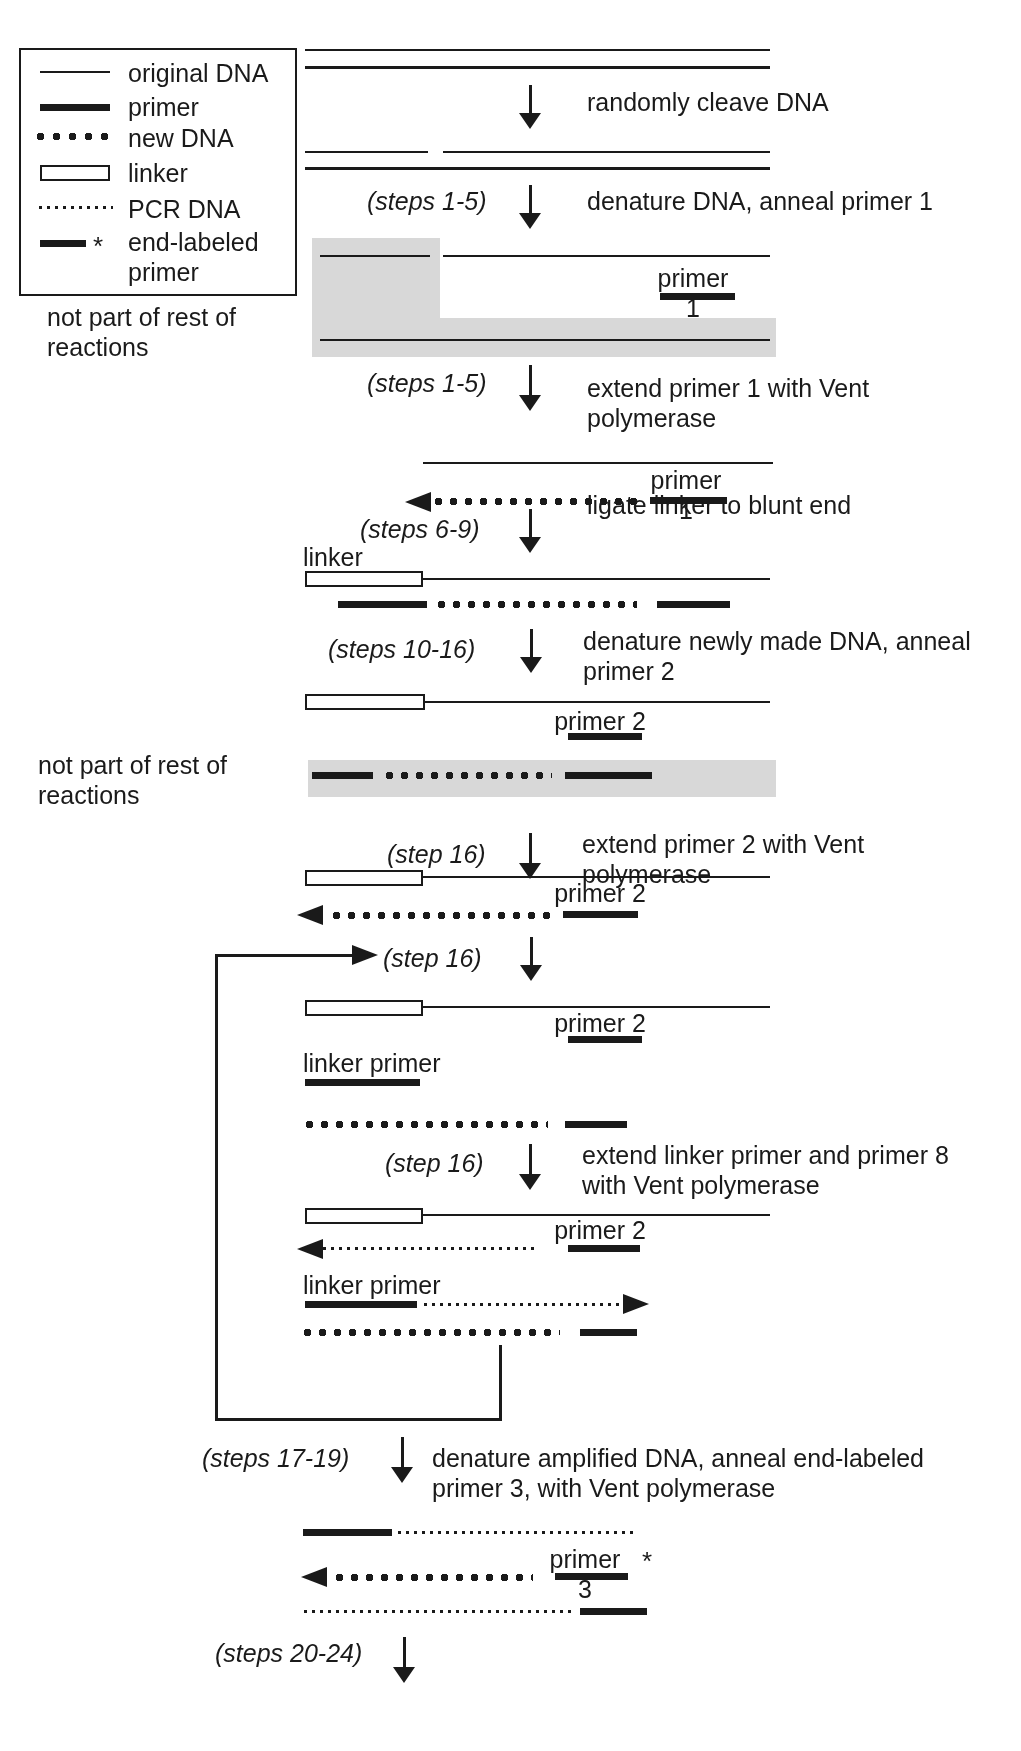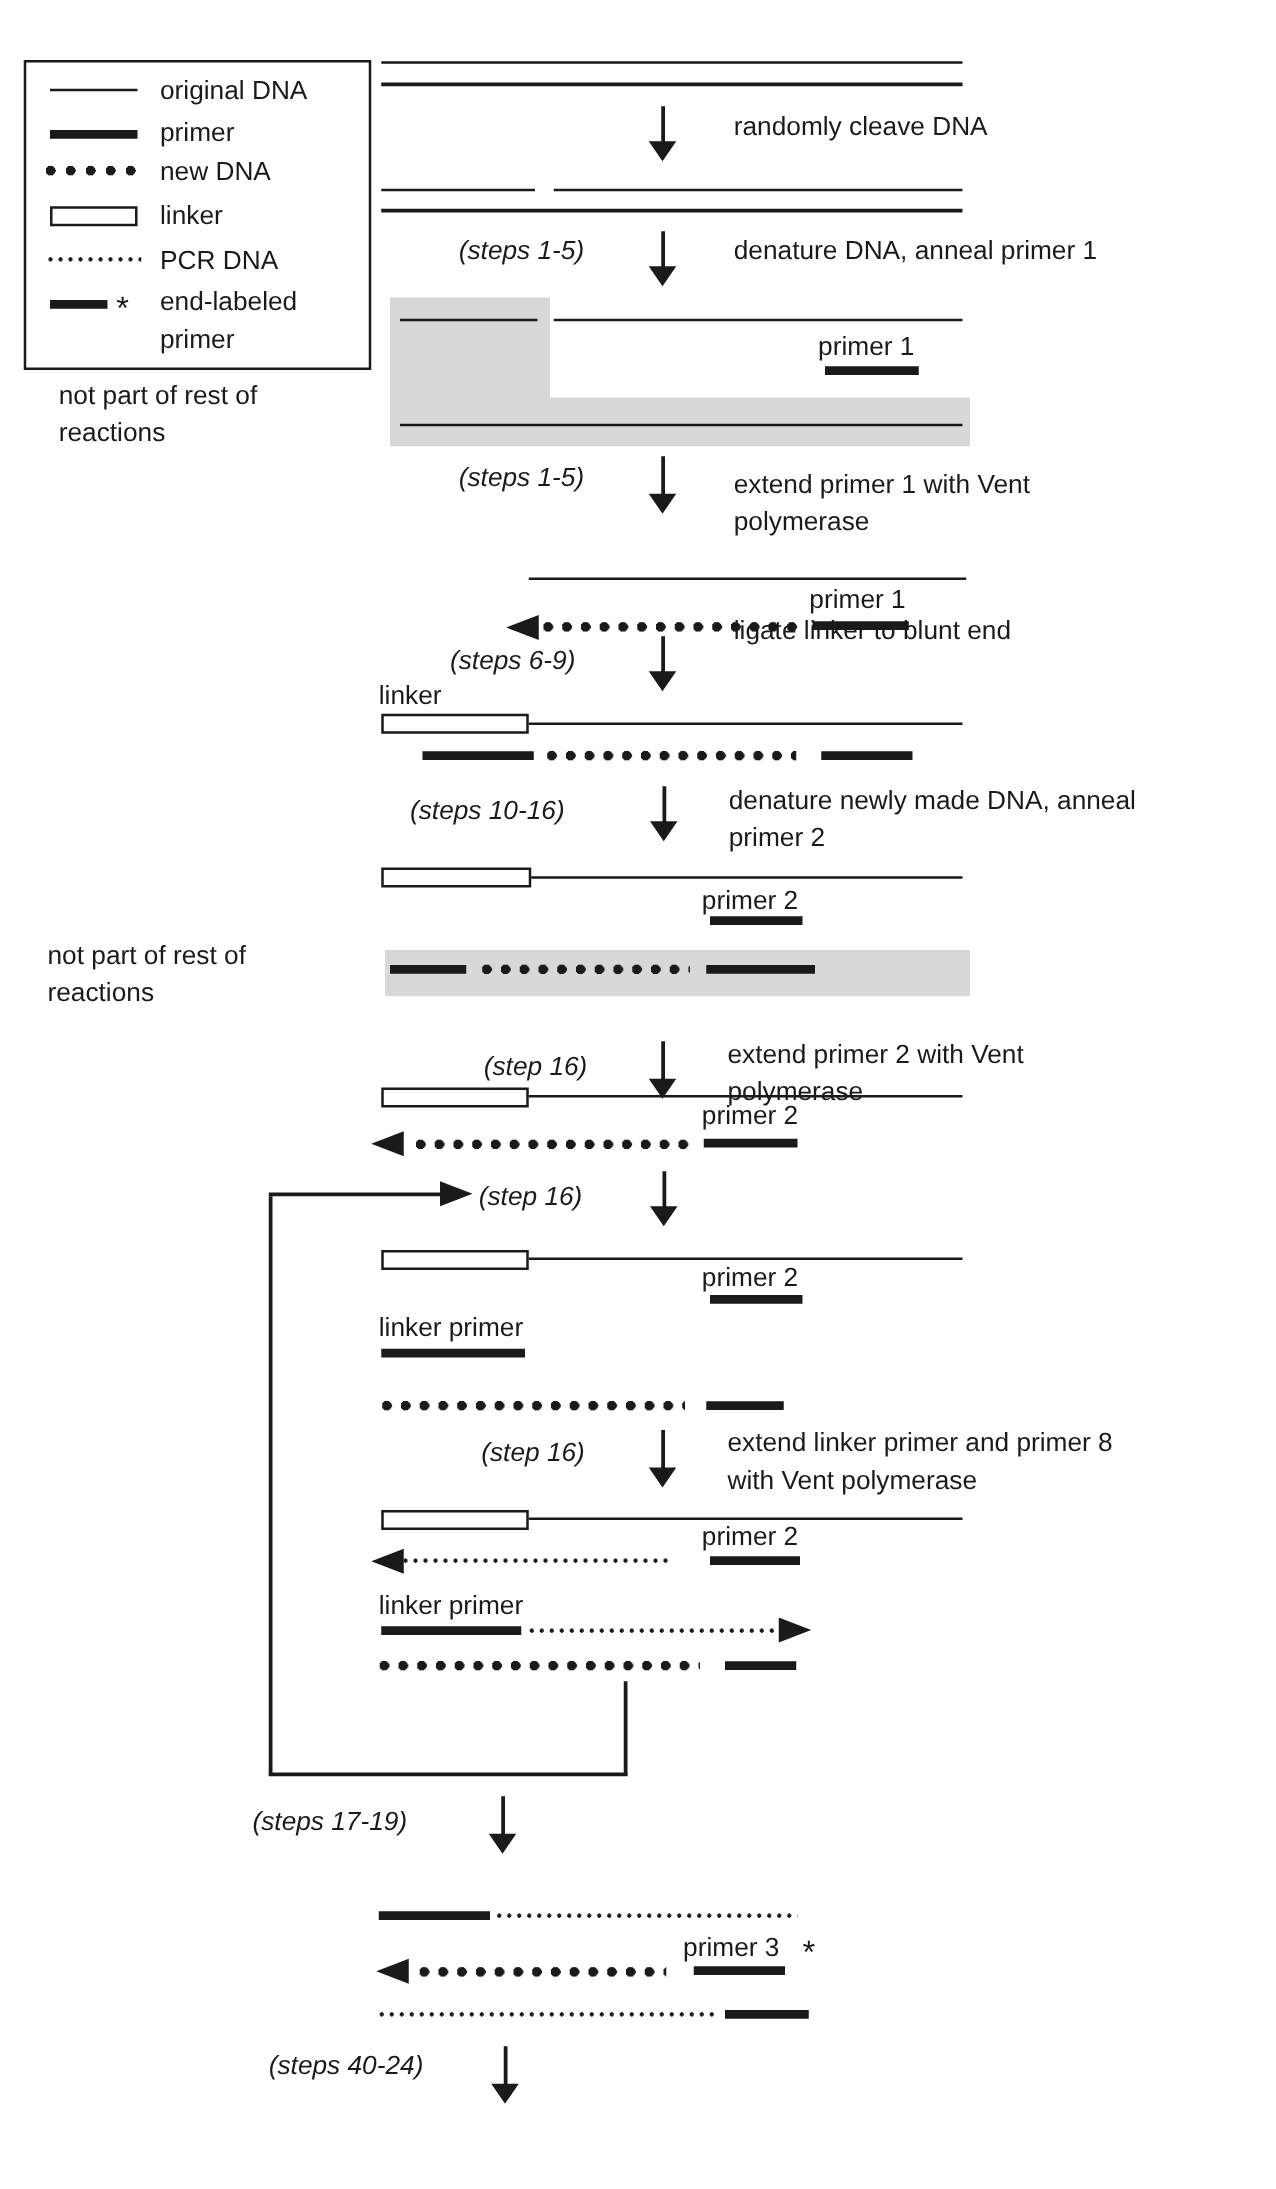--- a/index.html
+++ b/index.html
@@ -1,20 +1,20 @@
 <!DOCTYPE html>
 <html style="--ink: #1a1a1a; --shade: #d8d8d8;"><head>
 <meta charset="utf-8">
 <style>
   :root { --ink:#1a1a1a; --shade:#d8d8d8; }
   html,body { margin:0; padding:0; background:#ffffff; }
   .fig { position:relative; width:1021px; height:1751px; background:#fff; overflow:hidden;
          font-family:"Liberation Sans", sans-serif; color:var(--ink); }
   .abs { position:absolute; }
-  .txt { position:absolute; font-size:21px; line-height:30px; white-space:pre-line; }
+  .txt { position:absolute; font-size:25px; line-height:30px; white-space:pre-line; }
   .it  { font-style:italic; }
   .ctr { text-align:center; }
   .ln  { position:absolute; height:2px; background:var(--ink); }
   .lnb { position:absolute; height:3px; background:var(--ink); }
   .bar { position:absolute; height:7px; background:var(--ink); }
   .bdots { position:absolute; height:9px;
            background-image:radial-gradient(circle 4px at 4.5px 4.5px, var(--ink) 98%, transparent);
            background-size:15px 9px; background-repeat:repeat-x; }
   .sdots { position:absolute; height:5px;
            background-image:radial-gradient(circle 1.7px at 2.5px 2.5px, var(--ink) 98%, transparent);
@@ -180,30 +180,32 @@
   <div class="abs" style="left:499px;top:1345px;width:3px;height:75px;background:var(--ink)"></div>
   <div class="abs" style="left:215px;top:1418px;width:287px;height:3px;background:var(--ink)"></div>
   <div class="abs" style="left:215px;top:957px;width:3px;height:463px;background:var(--ink)"></div>
 
 
   <div class="txt it" style="left:202px;top:1443px">(steps 17-19)</div>
   <div class="arr" style="left:391px;top:1437px;height:46px">
       <i class="sh"></i>
       <i class="hd"></i>
     </div>
+  <div class="txt" style="left:432px;top:1443px">denature amplified DNA, anneal end-labeled
+primer 3, with Vent polymerase</div>
 
   <div class="bar" style="left:303px;top:1529px;width:89px"></div>
   <div class="sdots" style="left:397px;top:1530px;width:241px"></div>
   <div class="txt ctr" style="left:540px;top:1544px;width:90px">primer 3</div>
   <div class="star" style="left:642px;top:1546px">*</div>
   <div class="ahl" style="left:301px;top:1567px"></div>
   <div class="bdots" style="left:335px;top:1573px;width:198px"></div>
   <div class="bar" style="left:555px;top:1573px;width:73px"></div>
   <div class="sdots" style="left:303px;top:1609px;width:270px"></div>
   <div class="bar" style="left:580px;top:1608px;width:67px"></div>
 
-  <div class="txt it" style="left:215px;top:1638px">(steps 40-24)</div>
+  <div class="txt it" style="left:215px;top:1638px">(steps 20-24)</div>
   <div class="arr" style="left:393px;top:1637px;height:46px">
       <i class="sh"></i>
       <i class="hd"></i>
     </div>
 
 </div>
 
 </body></html>

